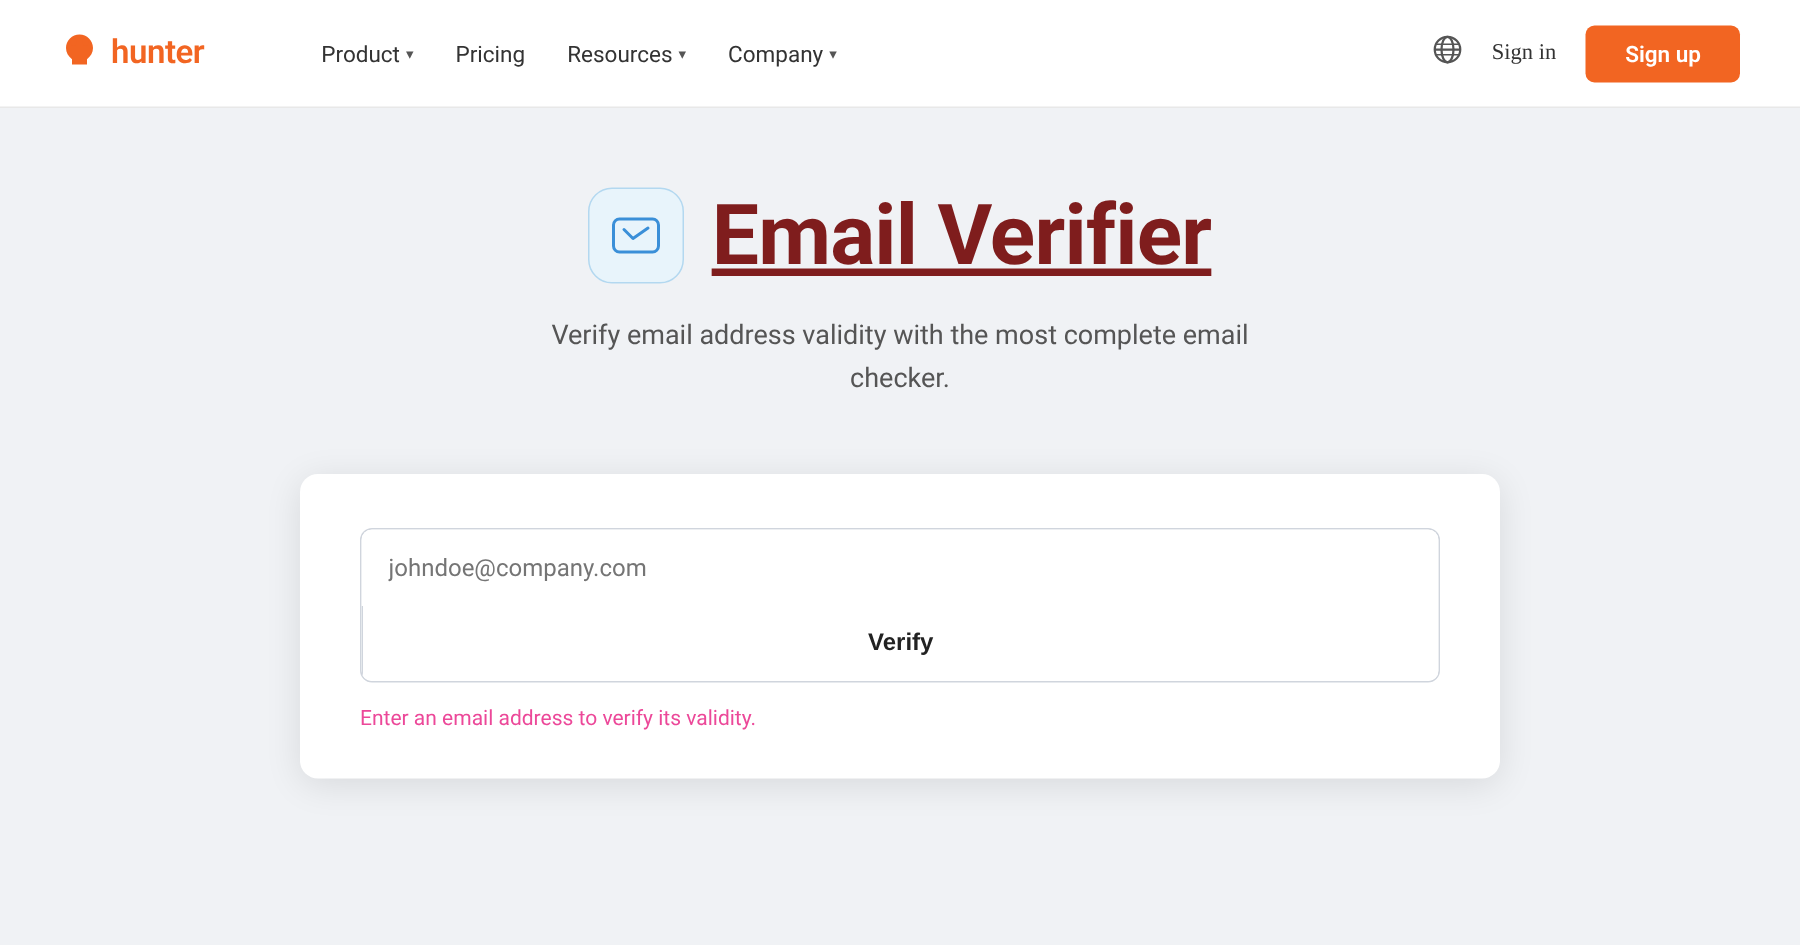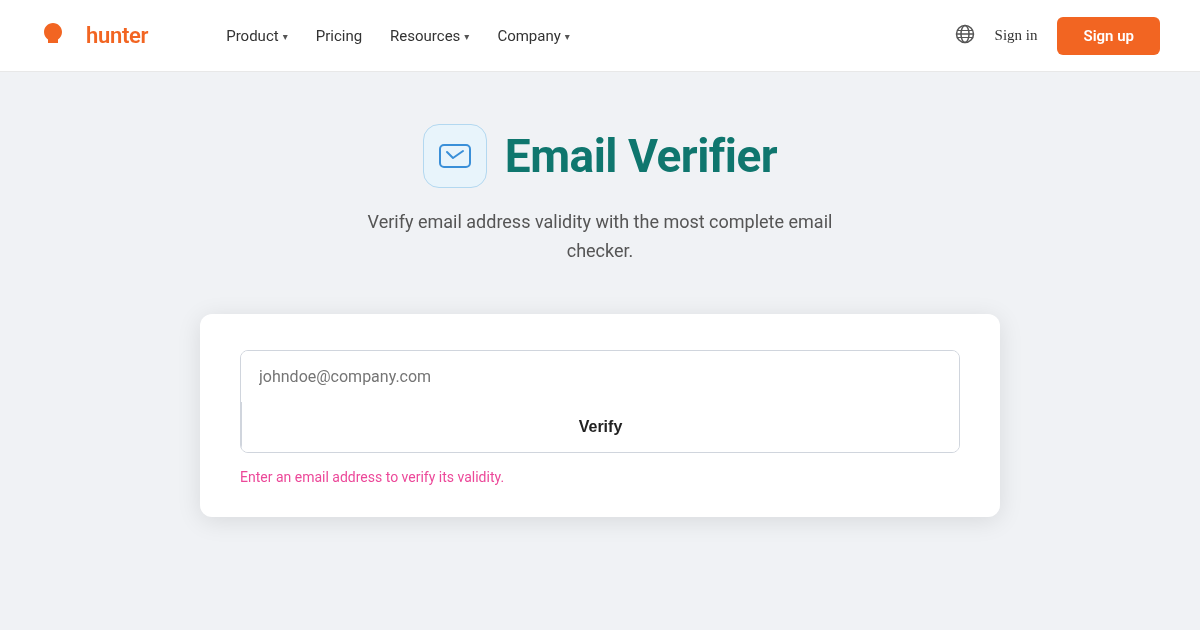--- a/index.html
+++ b/index.html
@@ -29,21 +29,21 @@
 
     .navbar-left {
       display: flex;
       align-items: center;
       gap: 36px;
     }
 
     .logo {
       display: flex;
       align-items: center;
-      gap: 20px;
+      gap: 8px;
       text-decoration: none;
     }
 
     .logo-icon {
       color: #f26522;
       font-size: 22px;
     }
 
     .logo-text {
       color: #f26522;
@@ -135,24 +135,25 @@
       align-items: center;
       justify-content: center;
     }
 
     .email-verifier-icon svg {
       width: 36px;
       height: 36px;
     }
 
     .hero-title {
-      font-size: 46px;
+      font-size: 56px;
       font-weight: 700;
-      color: #0f766e;
+      color: #7f1d1d;
       letter-spacing: -0.5px;
+      text-decoration: underline;
     }
 
     .hero-subtitle {
       font-size: 18px;
       color: #555;
       text-align: center;
       line-height: 1.6;
       max-width: 520px;
       margin-bottom: 48px;
     }

